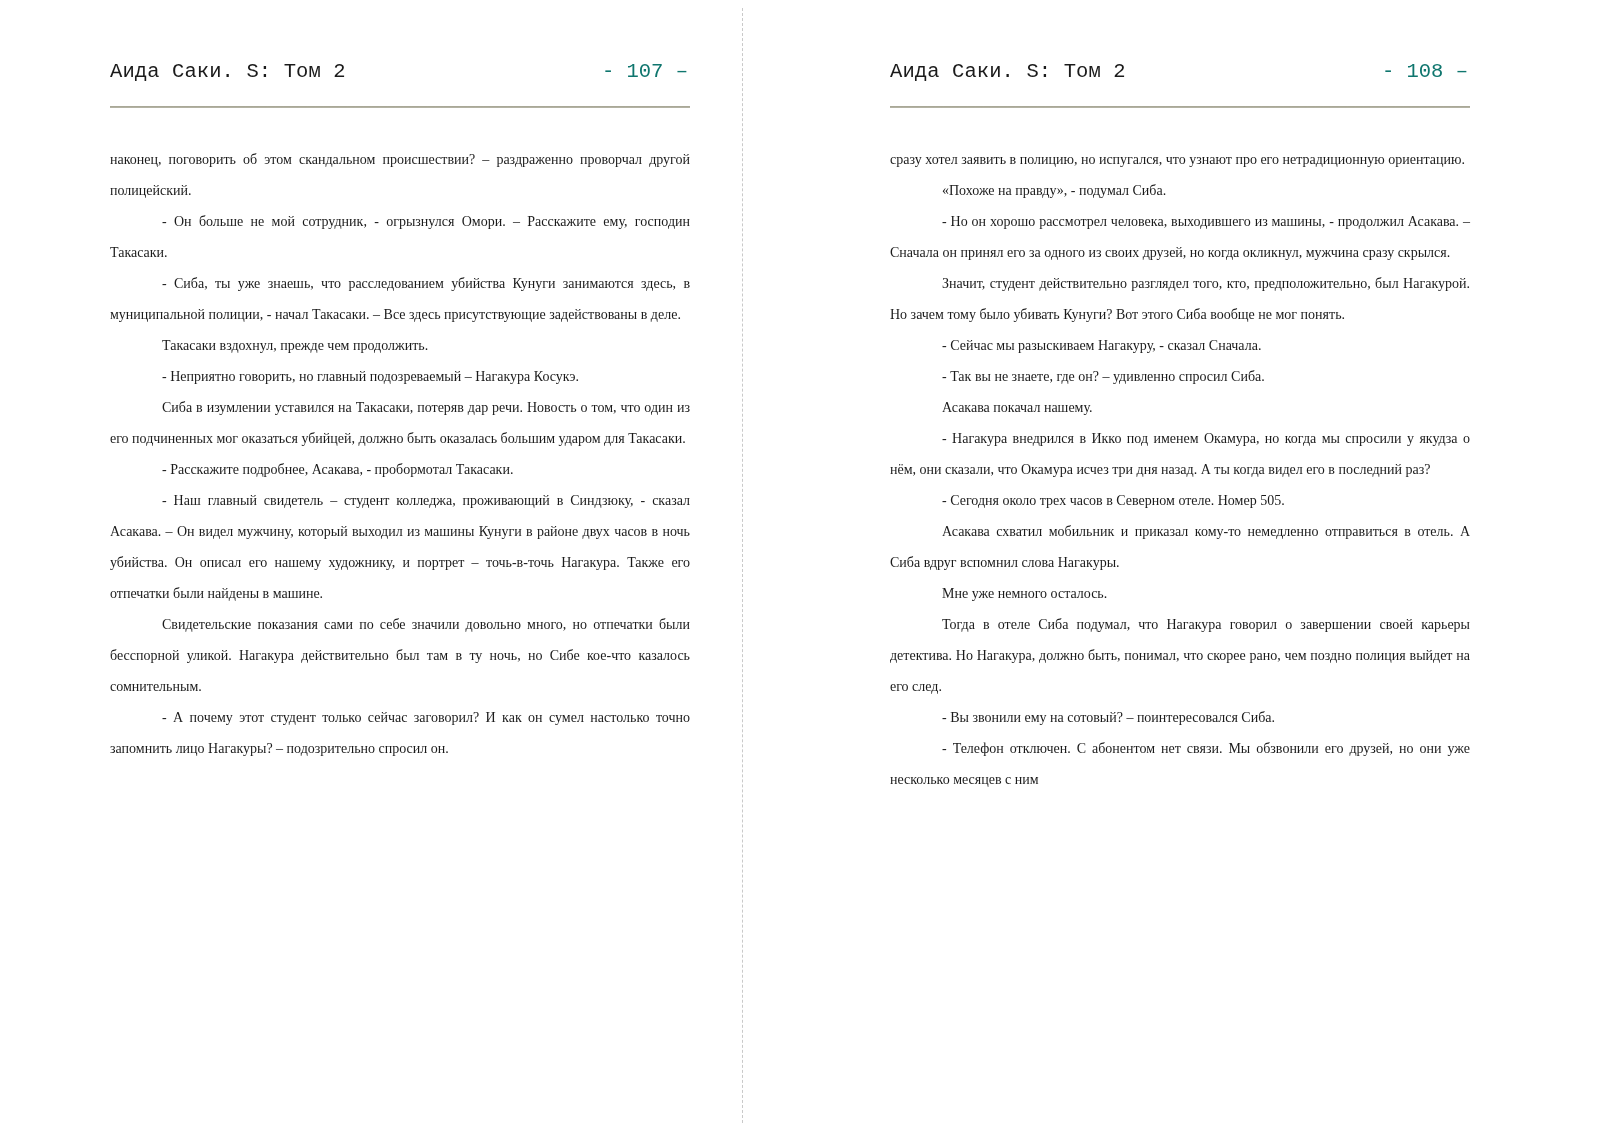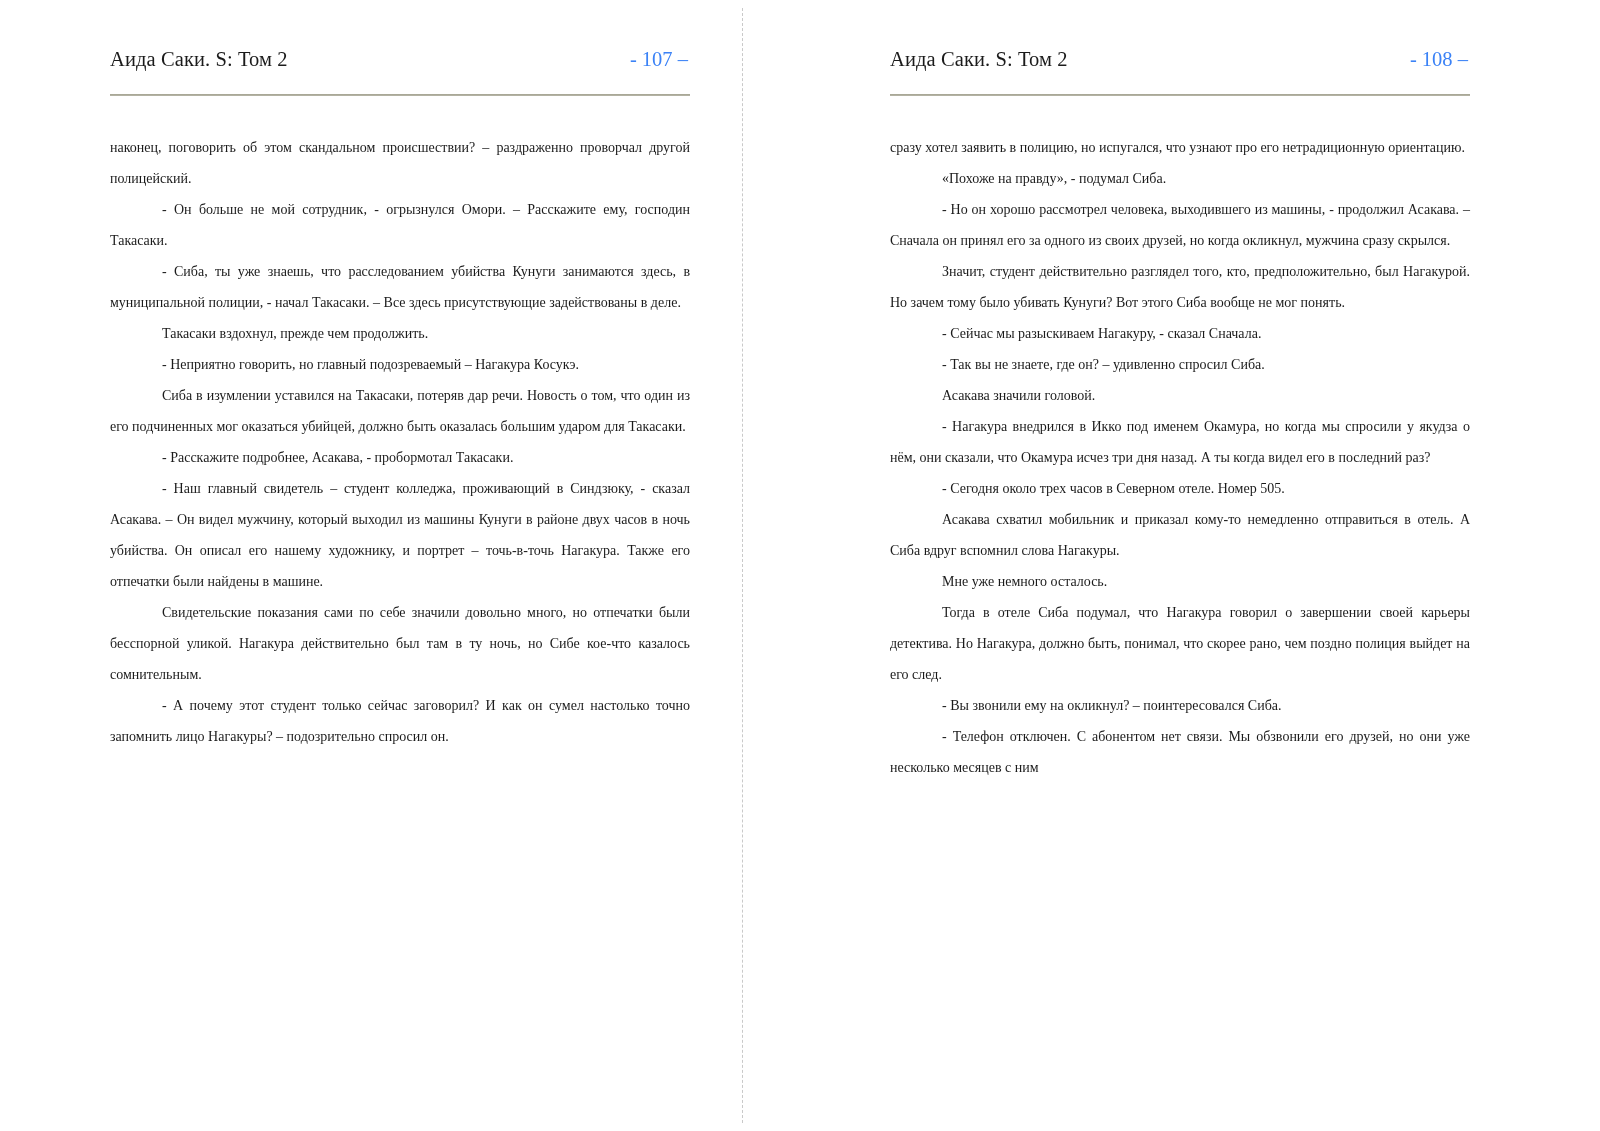--- a/index.html
+++ b/index.html
@@ -39,36 +39,37 @@
     top: 0;
     height: 1131px;
     box-sizing: border-box;
   }
   .page-left  { left: 110px;  width: 580px; }
   .page-right { left: 890px;  width: 580px; }
 
   
   .page-header {
     position: relative;
-    margin-top: 48px;
+    margin-top: 60px;
     height: 44px;
     display: flex;
     align-items: baseline;
     justify-content: space-between;
+    font-family: Liberation Mono, monospace;
   }
   .header-title {
     font-size: 20.5px;
     letter-spacing: .1px;
     white-space: nowrap;
     color: #1b1b1b;
   }
   .header-folio {
     font-size: 20.5px;
     white-space: nowrap;
-    color: #3b82f6;
+    color: #0f766e;
     padding-right: 2px;
   }
   .header-rule {
     height: 2px;
     background: linear-gradient(to bottom, #b4b3a2 0%, #9c9b8a 55%, #cfcec2 100%);
     margin-top: 2px;
   }
 
   
   .body {
@@ -133,24 +134,24 @@
     </div>
     <div class="header-rule"></div>
 
     <div class="body">
       <p class="flush">сразу хотел заявить в полицию, но испугался, что узнают про его нетрадиционную ориентацию.</p>
       <p class="ind">«Похоже на правду», - подумал Сиба.</p>
       <p class="ind">- Но он хорошо рассмотрел человека, выходившего из машины, - продолжил Асакава. – Сначала он принял его за одного из своих друзей, но когда окликнул, мужчина сразу скрылся.</p>
       <p class="ind">Значит, студент действительно разглядел того, кто, предположительно, был Нагакурой.  Но зачем тому было убивать Кунуги? Вот этого Сиба вообще не мог понять.</p>
       <p class="ind">- Сейчас мы разыскиваем Нагакуру, - сказал Сначала.</p>
       <p class="ind">- Так вы не знаете, где он? – удивленно спросил Сиба.</p>
-      <p class="ind">Асакава значили головой.</p>
+      <p class="ind">Асакава покачал нашему.</p>
       <p class="ind">- Нагакура внедрился в Икко под именем Окамура, но когда мы спросили у якудза о нём, они сказали, что Окамура исчез три дня назад. А ты когда видел его в последний раз?</p>
       <p class="ind">- Сегодня около трех часов в Северном отеле. Номер 505.</p>
       <p class="ind">Асакава схватил мобильник и приказал кому-то немедленно отправиться в отель. А Сиба вдруг вспомнил слова Нагакуры.</p>
       <p class="ital">Мне уже немного осталось.</p>
       <p class="ind">Тогда в отеле Сиба подумал, что Нагакура говорил о завершении своей карьеры детектива. Но Нагакура, должно быть, понимал, что скорее рано, чем поздно полиция выйдет на его след.</p>
-      <p class="ind">- Вы звонили ему на окликнул? – поинтересовался Сиба.</p>
+      <p class="ind">- Вы звонили ему на сотовый? – поинтересовался Сиба.</p>
       <p class="ind last">- Телефон отключен. С абонентом нет связи. Мы обзвонили его друзей, но они уже несколько месяцев с ним</p>
     </div>
   </div>
 
 </div>
 
 </body></html>

